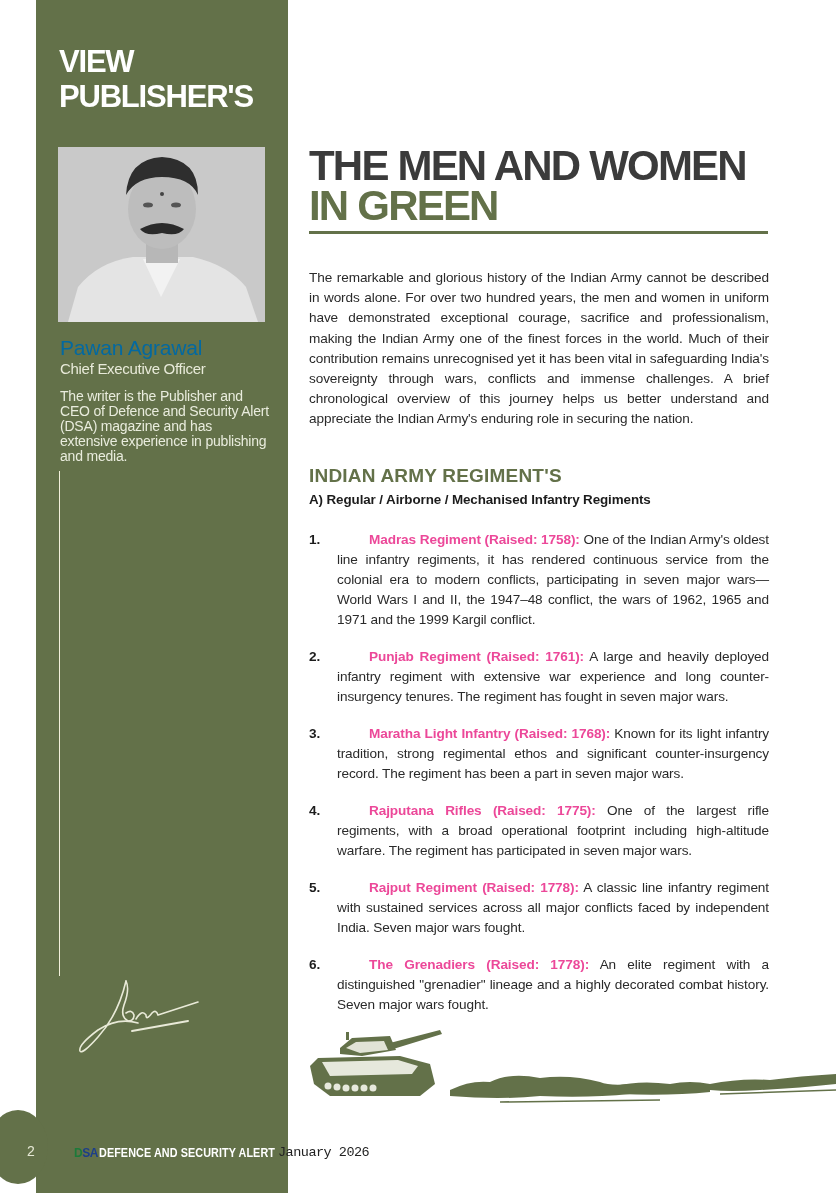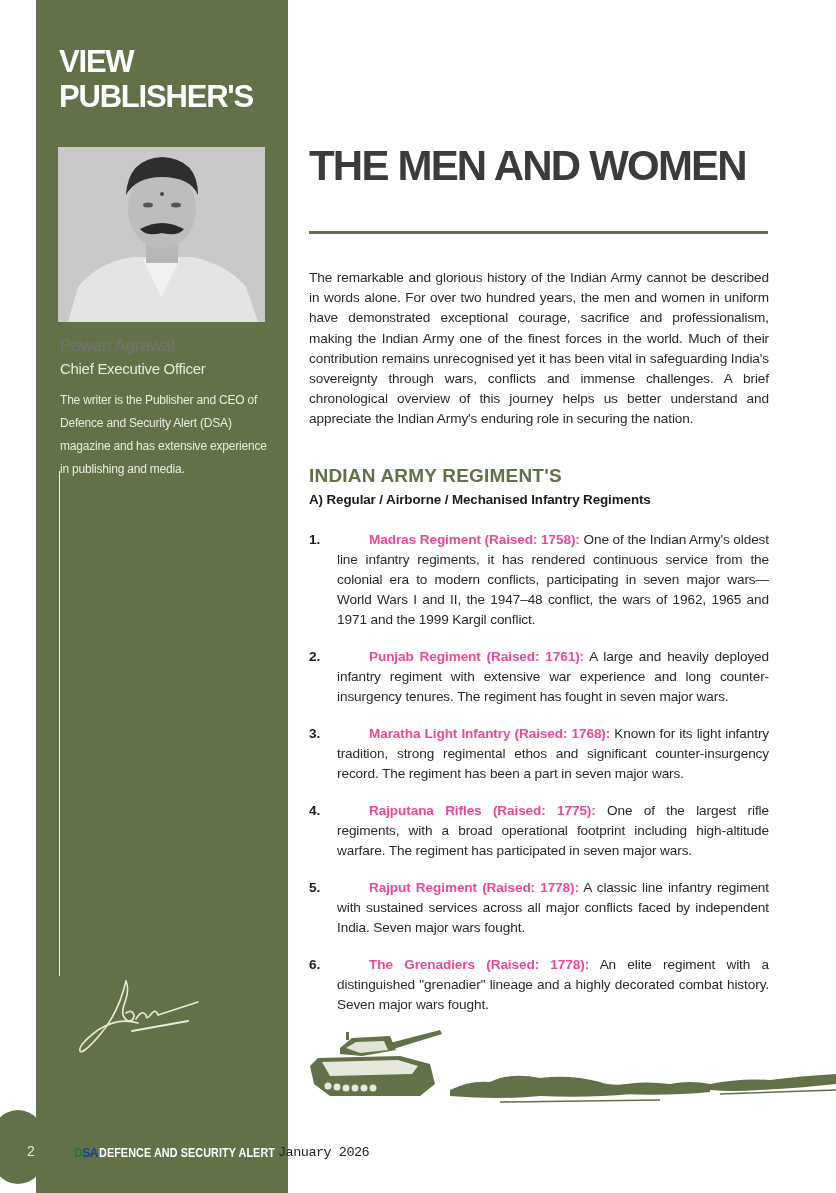--- a/index.html
+++ b/index.html
@@ -19,27 +19,27 @@
       color: #ffffff; font-weight: bold; font-size: 31px; line-height: 35px;
       letter-spacing: -1.2px; font-family: "Liberation Sans", sans-serif;
     }
     .photo {
       position: absolute; left: 58px; top: 147px; width: 207px; height: 175px;
       background: linear-gradient(180deg, #cfcfcf 0%, #c6c6c6 60%, #bdbdbd 100%);
       overflow: hidden;
     }
     .photo svg { display: block; width: 100%; height: 100%; }
     .author-name {
-      position: absolute; left: 60px; top: 336px; color: #737373; font-size: 17px; letter-spacing: -0.2px;
+      position: absolute; left: 60px; top: 336px; color: #0369a1; font-size: 21px; letter-spacing: -0.2px;
     }
     .author-role {
       position: absolute; left: 60px; top: 360px; color: #e8ead9; font-size: 15px; font-weight: normal; letter-spacing: -0.3px;
     }
     .author-bio {
-      position: absolute; left: 60px; top: 389px; width: 212px; color: #e9ecdd; font-size: 12px; line-height: 23px; letter-spacing: -0.2px;
+      position: absolute; left: 60px; top: 389px; width: 212px; color: #e9ecdd; font-size: 14px; line-height: 15px; letter-spacing: -0.2px;
     }
     .vline {
       position: absolute; left: 59px; top: 471px; width: 1px; height: 505px; background: #f3f0dc;
     }
     .signature {
       position: absolute; left: 68px; top: 975px; width: 140px; height: 90px;
     }
 
     .article-title {
       position: absolute; left: 309px; top: 146px; width: 470px;
@@ -115,20 +115,21 @@
 
 <svg class="signature" viewBox="0 0 140 90">
   <path d="M58 6 Q50 40 30 62 Q14 80 12 76 Q10 70 30 55 Q50 42 70 48" fill="none" stroke="#e9ead8" stroke-width="1.6" stroke-linecap="round"></path>
   <path d="M58 6 Q62 14 56 30 Q52 42 60 46 Q66 46 66 40 Q64 34 58 38" fill="none" stroke="#e9ead8" stroke-width="1.6" stroke-linecap="round"></path>
   <path d="M68 44 Q74 34 78 40 Q78 46 84 38 Q88 34 90 40 L130 27" fill="none" stroke="#e9ead8" stroke-width="1.6" stroke-linecap="round"></path>
   <path d="M64 56 L120 46" fill="none" stroke="#e9ead8" stroke-width="2" stroke-linecap="round"></path>
 </svg>
 
 <div class="article-title">
   <span class="title-line1">THE MEN AND WOMEN</span>
+  <span class="title-line2">IN GREEN</span>
 </div>
 <div class="title-rule"></div>
 
 <p class="intro">The remarkable and glorious history of the Indian Army cannot be described in words alone. For over two hundred years, the men and women in uniform have demonstrated exceptional courage, sacrifice and professionalism, making the Indian Army one of the finest forces in the world. Much of their contribution remains unrecognised yet it has been vital in safeguarding India's sovereignty through wars, conflicts and immense challenges. A brief chronological overview of this journey helps us better understand and appreciate the Indian Army's enduring role in securing the nation.</p>
 
 <div class="section-heading">INDIAN ARMY REGIMENT'S</div>
 <div class="subheading">A) Regular / Airborne / Mechanised Infantry Regiments</div>
 
 <ol class="reg-list">
   <li class="reg-item">

